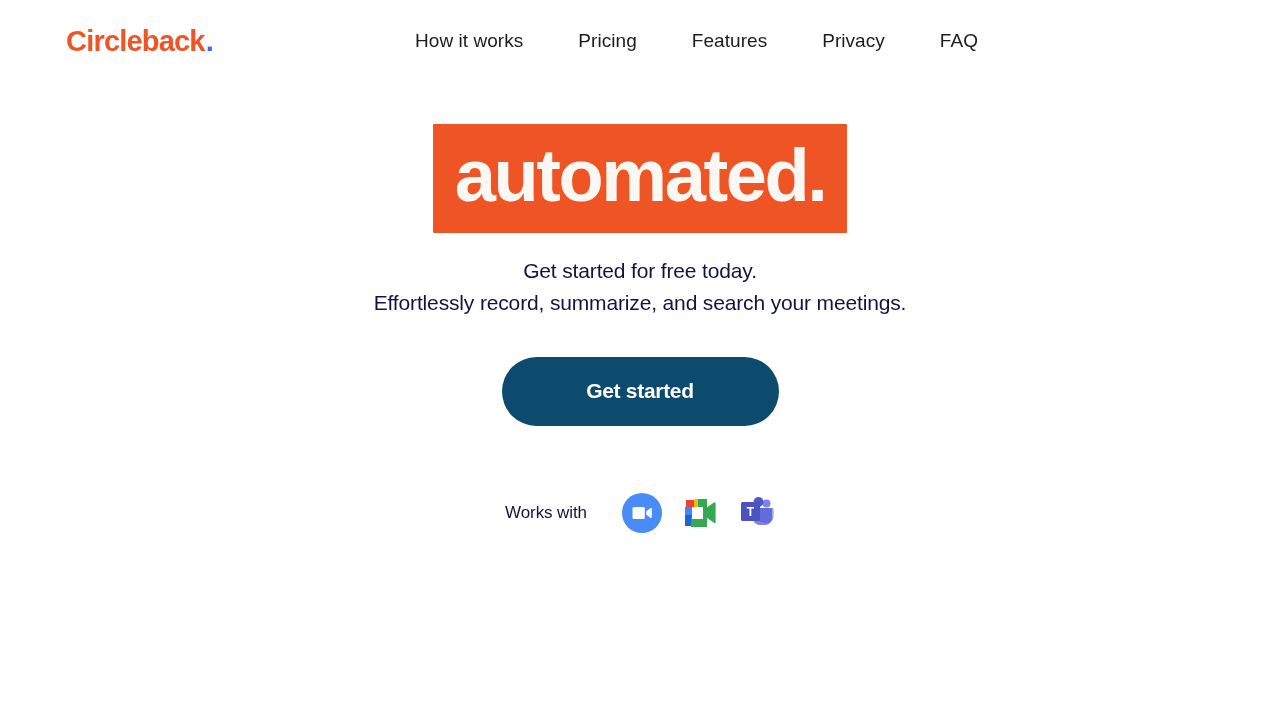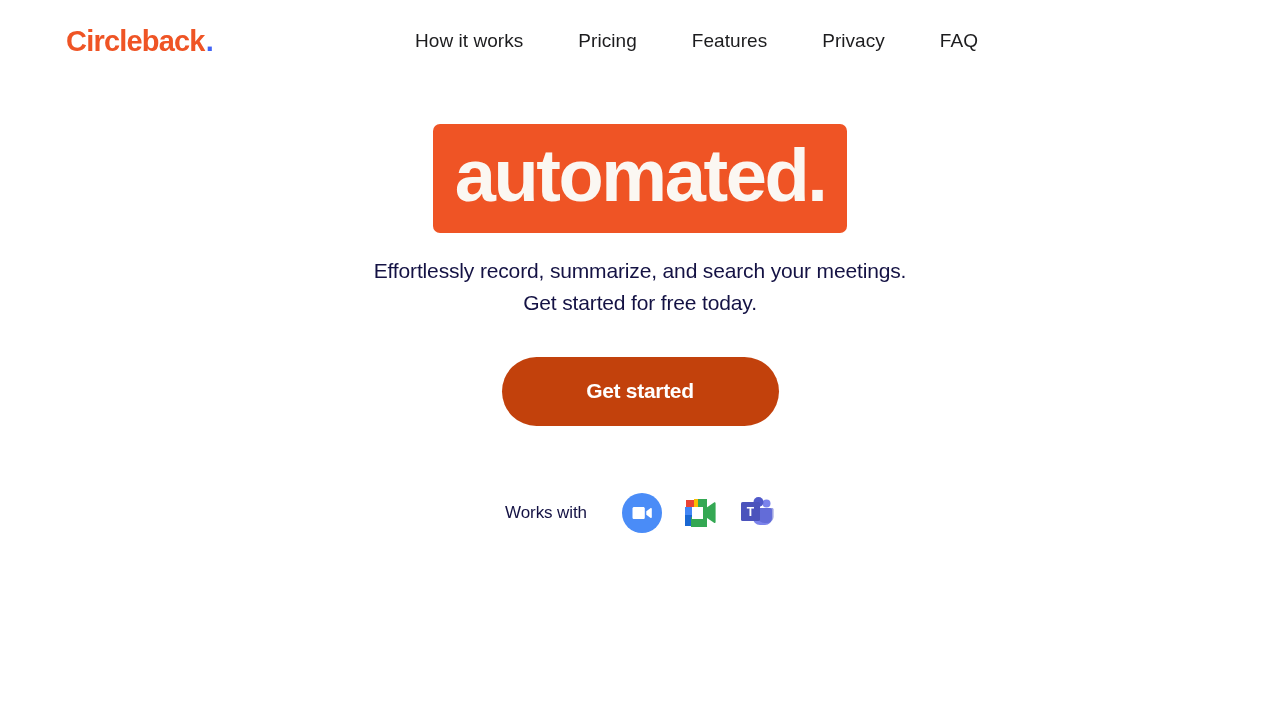--- a/index.html
+++ b/index.html
@@ -96,21 +96,21 @@
 
   .headline-line2-wrap {
     display: block;
     margin-top: 6px;
   }
 
   .headline-highlight {
     display: inline-block;
     background: #ef5425;
     color: #fbf7f2;
-    border-radius: 7px;
+    border-radius: 1px;
     padding: 16px 22px 20px 22px;
     letter-spacing: -2.4px;
     line-height: 0.98;
   }
 
   .subtitle {
     margin-top: 22px;
     font-size: 21px;
     line-height: 32px;
     color: #141244;
@@ -118,21 +118,21 @@
   }
   .subtitle-line { display: block; }
 
   .cta-wrap {
     margin-top: 38px;
     display: flex;
     justify-content: center;
   }
 
   .cta-button {
-    background: #c2410c;
+    background: #0c4a6e;
     color: #ffffff;
     border: none;
     border-radius: 999px;
     width: 277px;
     height: 69px;
     font-size: 21px;
     font-weight: bold;
     letter-spacing: -0.3px;
     font-family: "Liberation Sans", sans-serif;
     cursor: pointer;
@@ -186,22 +186,22 @@
 
   <div class="hero">
 
     <h1 class="headline">
       <span class="headline-line2-wrap">
         <span class="headline-highlight">automated.</span>
       </span>
     </h1>
 
     <p class="subtitle">
+      <span class="subtitle-line">Get started for free today.</span>
       <span class="subtitle-line">Effortlessly record, summarize, and search your meetings.</span>
-      <span class="subtitle-line">Get started for free today.</span>
     </p>
 
     <div class="cta-wrap">
       <button class="cta-button">Get started</button>
     </div>
 
     <div class="works-with">
       <span class="works-with-label">Works with</span>
 
       <div class="integration-icons">

